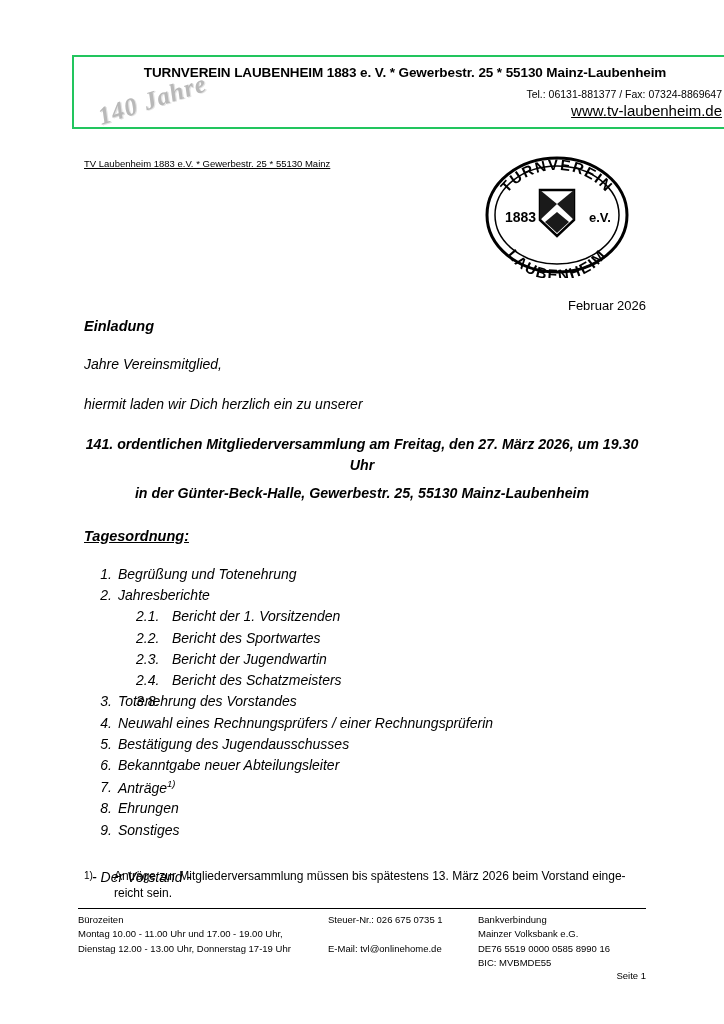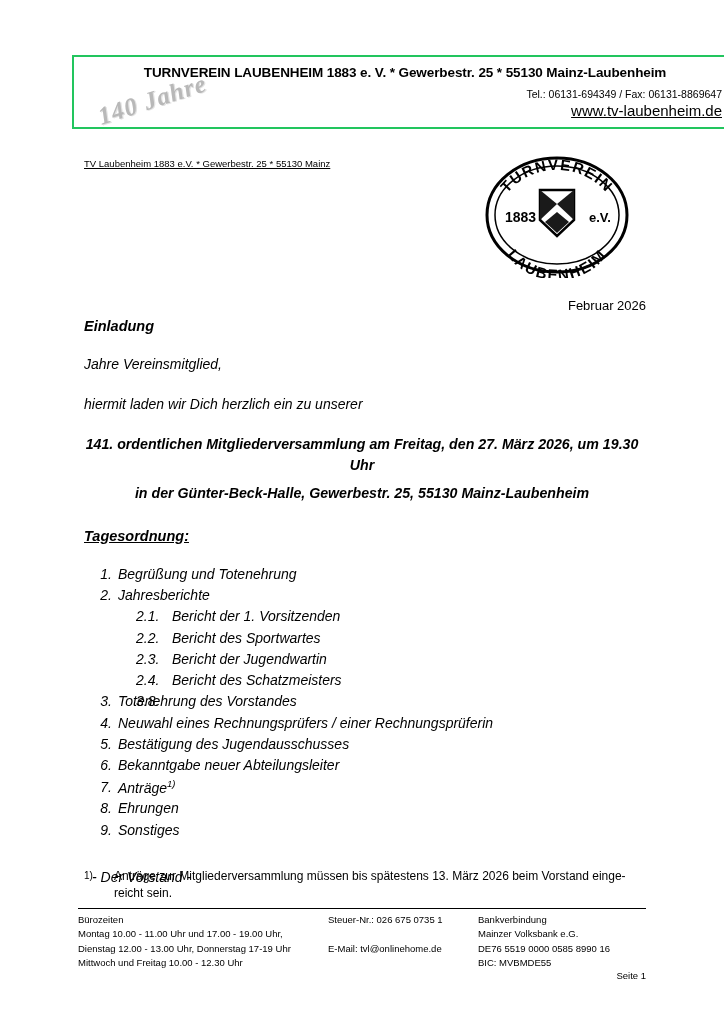--- a/index.html
+++ b/index.html
@@ -226,21 +226,21 @@
     font-size: 9.5px;
   }
 </style>
 </head>
 <body>
 
 <div class="page">
 
   <div class="letterhead">
     <div class="lh-title">TURNVEREIN LAUBENHEIM 1883 e. V. * Gewerbestr. 25 * 55130 Mainz-Laubenheim</div>
-    <div class="lh-line">Tel.: 06131-694349 / Fax: 06131-8869647</div>
+    <div class="lh-line">Tel.: 06131-881377 / Fax: 07324-8869647</div>
     <div class="lh-link">www.tv-laubenheim.de</div>
   </div>
 
   <div class="jahre">140 Jahre</div>
 
   <div class="sender">TV Laubenheim 1883 e.V. * Gewerbestr. 25 * 55130 Mainz</div>
 
   <div class="logo">
     <svg viewBox="0 0 160 126" width="160" height="126" aria-hidden="true">
       <defs>
@@ -341,21 +341,20 @@
     <span class="fn-mark">1)</span>
     <span class="fn-text">Anträge zur Mitgliederversammlung müssen bis spätestens 13. März 2026 beim Vorstand einge-reicht sein.</span>
   </div>
 
   <div class="footer-rule"></div>
   <div class="footer">
     <div class="col1">
       <div class="fline">Bürozeiten</div>
       <div class="fline">Montag 10.00 - 11.00 Uhr und 17.00 - 19.00 Uhr,</div>
       <div class="fline">Dienstag 12.00 - 13.00 Uhr, Donnerstag 17-19 Uhr</div>
-      <div class="fline">Mittwoch und Freitag 10.00 - 12.30 Uhr</div>
     </div>
     <div class="col2">
       <div class="fline">Steuer-Nr.: 026 675 0735 1</div>
       <div class="fline">&nbsp;</div>
       <div class="fline">E-Mail: tvl@onlinehome.de</div>
     </div>
     <div class="col3">
       <div class="fline">Bankverbindung</div>
       <div class="fline">Mainzer Volksbank e.G.</div>
       <div class="fline">DE76 5519 0000 0585 8990 16</div>

